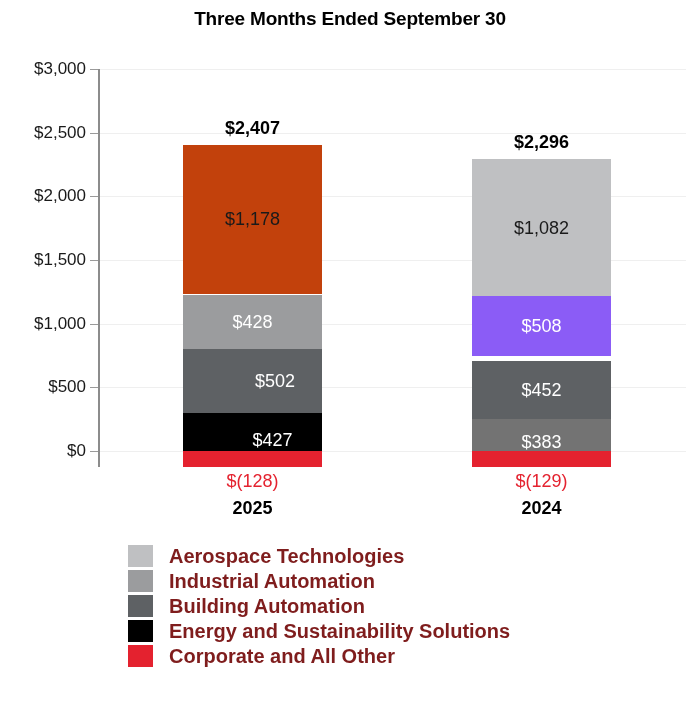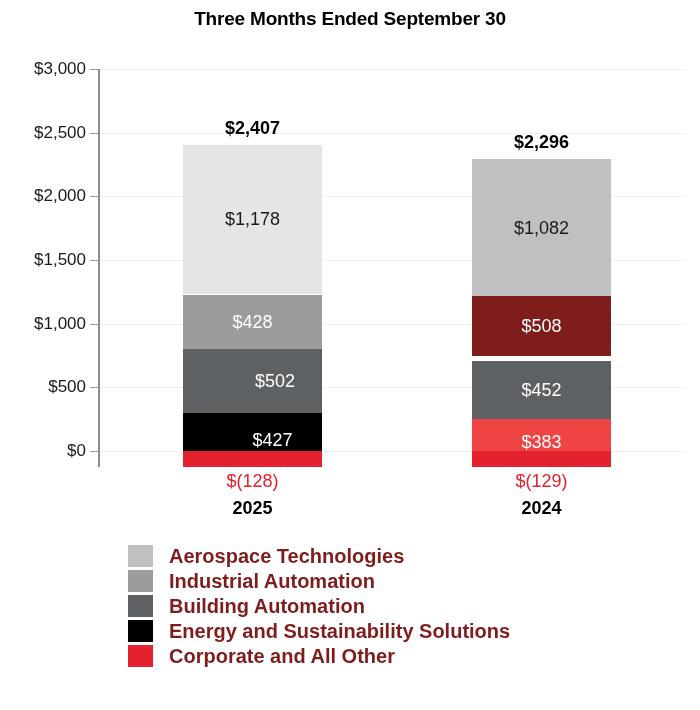--- a/index.html
+++ b/index.html
@@ -183,48 +183,48 @@
         <div class="ytick-label" style="top: 123.667px;">$2,500</div>
         <div class="ytick-label" style="top: 187.333px;">$2,000</div>
         <div class="ytick-label" style="top: 251px;">$1,500</div>
         <div class="ytick-label" style="top: 314.667px;">$1,000</div>
         <div class="ytick-label" style="top: 378.333px;">$500</div>
         <div class="ytick-label" style="top: 442px;">$0</div>
       </div>
 
     <div id="bars-layer">
         <div class="bar-group" style="left: 183px; top: 0px; width: 139px; height: 520px;">
-          <div class="seg" style="top: 144.509px; height: 149.999px; background: #e5e5e5;">
+          <div class="seg" style="top: 144.509px; height: 149.999px; background: #c2410c;">
             <span class="seg-label" style="color: rgb(26, 26, 26);">$1,178</span>
           </div>
           <div class="seg" style="top: 294.507px; height: 54.4987px; background: rgb(155, 156, 158);">
             <span class="seg-label" style="color: rgb(255, 255, 255);">$428</span>
           </div>
           <div class="seg" style="top: 349.006px; height: 63.9213px; background: rgb(94, 97, 100);">
             <span class="seg-label" style="color: rgb(255, 255, 255); margin-left: 45px;">$502</span>
           </div>
           <div class="seg" style="top: 412.927px; height: 54.3713px; background: rgb(0, 0, 0);">
             <span class="seg-label" style="color: rgb(255, 255, 255); margin-left: 40px;">$427</span>
           </div>
           <div class="seg" style="top: 451px; height: 16.2987px; background: rgb(228, 34, 47);"></div>
           <div class="neg-label" style="top: 472.299px; color: rgb(228, 34, 47);">$(128)</div>
           <div class="total-label" style="top: 118.509px;">$2,407</div>
           <div class="cat-label" style="top: 499px;">2025</div>
         </div>
         <div class="bar-group" style="left: 472px; top: 0px; width: 139px; height: 520px;">
           <div class="seg" style="top: 158.643px; height: 137.775px; background: rgb(191, 192, 194);">
             <span class="seg-label" style="color: rgb(26, 26, 26); text-align: right;">$1,082</span>
           </div>
-          <div class="seg" style="top: 296.417px; height: 60px; background: #7f1d1d; justify-content: center;">
+          <div class="seg" style="top: 296.417px; height: 60px; background: #8b5cf6; justify-content: center;">
             <span class="seg-label" style="color: rgb(255, 255, 255);">$508</span>
           </div>
           <div class="seg" style="top: 361.103px; height: 57.5547px; background: rgb(94, 97, 100);">
             <span class="seg-label" style="color: rgb(255, 255, 255);">$452</span>
           </div>
-          <div class="seg" style="top: 418.657px; height: 46px; background: #ef4444;">
+          <div class="seg" style="top: 418.657px; height: 46px; background: #737373;">
             <span class="seg-label" style="color: rgb(255, 255, 255);">$383</span>
           </div>
           <div class="seg" style="top: 451px; height: 16.426px; background: rgb(228, 34, 47);"></div>
           <div class="neg-label" style="top: 472.426px; color: rgb(228, 34, 47);">$(129)</div>
           <div class="total-label" style="top: 132.643px;">$2,296</div>
           <div class="cat-label" style="top: 499px;">2024</div>
         </div>
       </div>
 
   </div>

